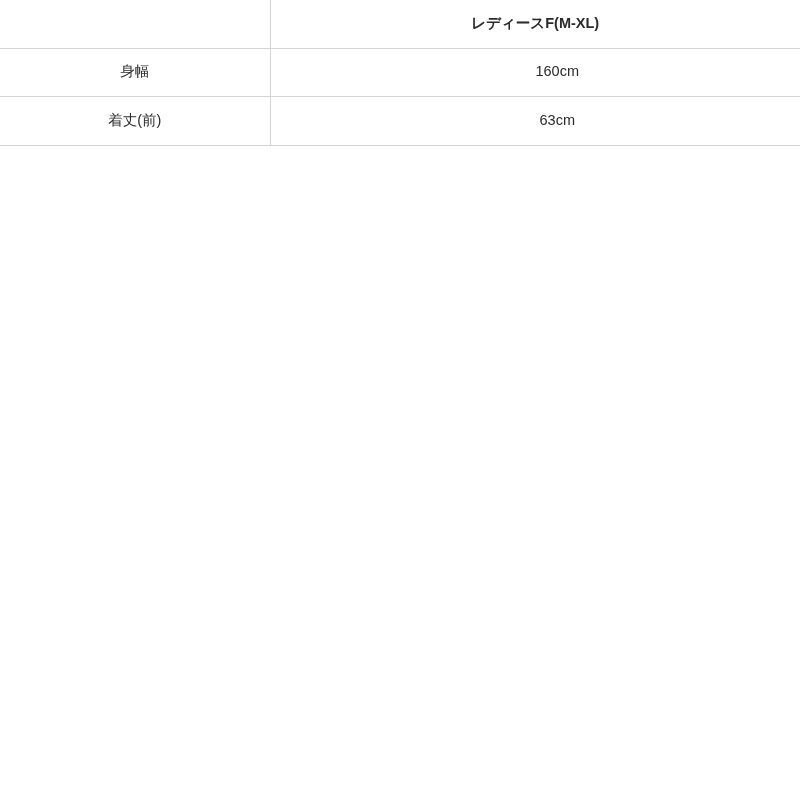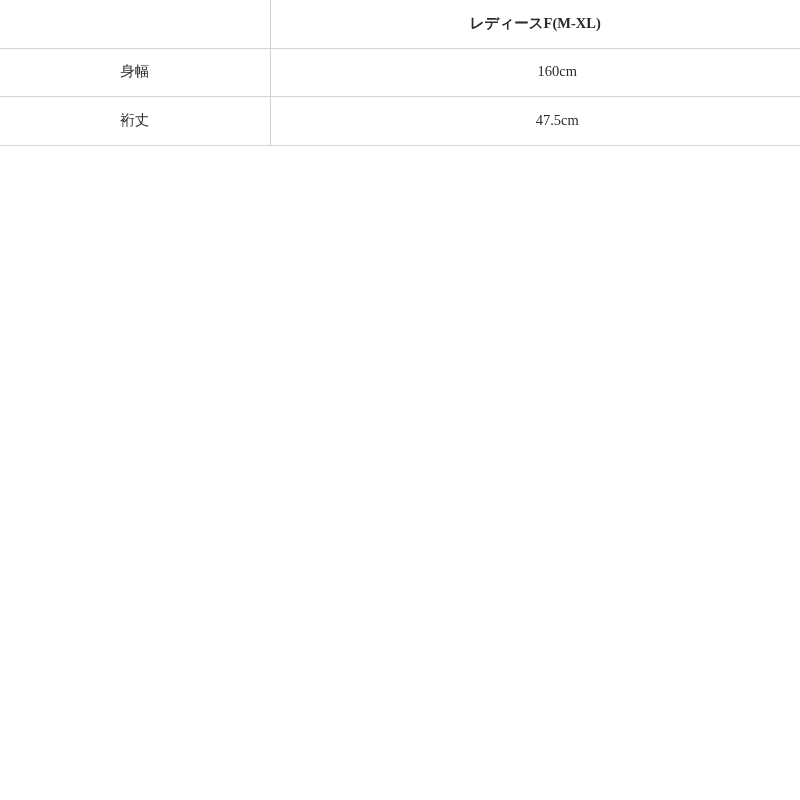--- a/index.html
+++ b/index.html
@@ -12,21 +12,20 @@
     height: 800px;
     font-family: "Liberation Sans", "DejaVu Sans", sans-serif;
     color: #2b2b2b;
     overflow: hidden;
   }
   .page {
     width: 652px;
     height: 800px;
     position: relative;
     background: #ffffff;
-    font-family: Liberation Serif, serif;
   }
   table.size-table {
     width: 800px;
     border-collapse: collapse;
     table-layout: fixed;
   }
   table.size-table col.col-label { width: 270px; }
   table.size-table col.col-value { width: 530px; }
 
   table.size-table tr {
@@ -80,18 +79,18 @@
         <th class="header-blank"></th>
         <th class="header-value">レディースF(M-XL)</th>
       </tr>
     </thead>
     <tbody>
       <tr>
         <td class="row-label">身幅</td>
         <td class="row-value">160cm</td>
       </tr>
       <tr>
-        <td class="row-label">裄丈</td>
-        <td class="row-value">47.5cm</td>
+        <td class="row-label">着丈(前)</td>
+        <td class="row-value">63cm</td>
       </tr>
     </tbody>
   </table>
 </div>
 
 </body></html>

